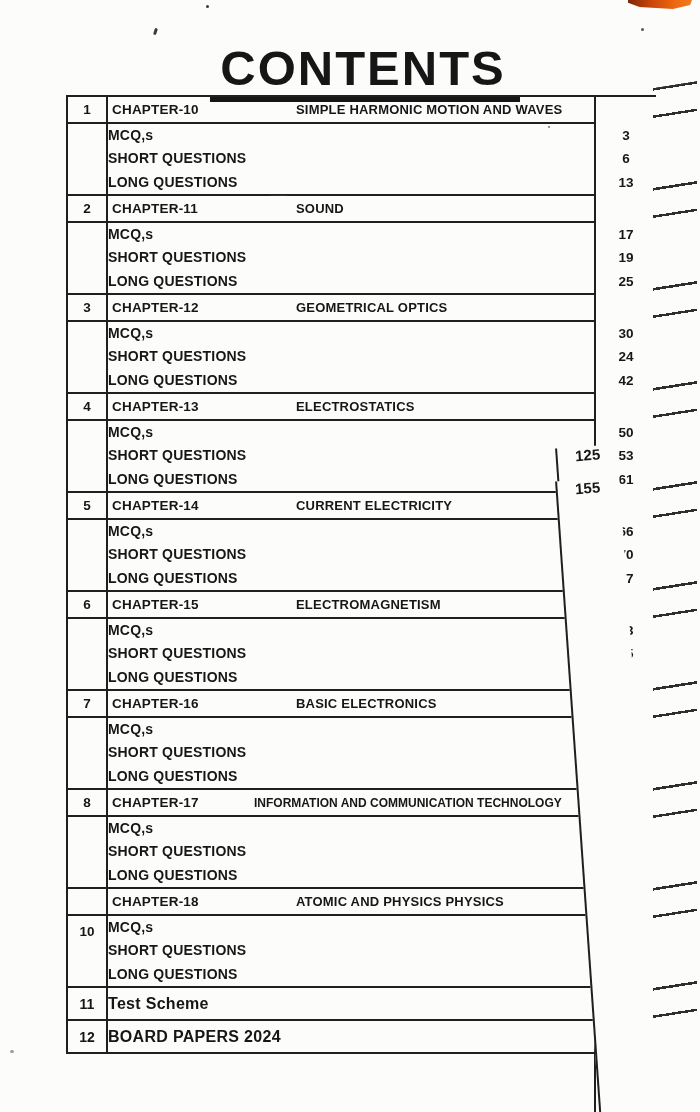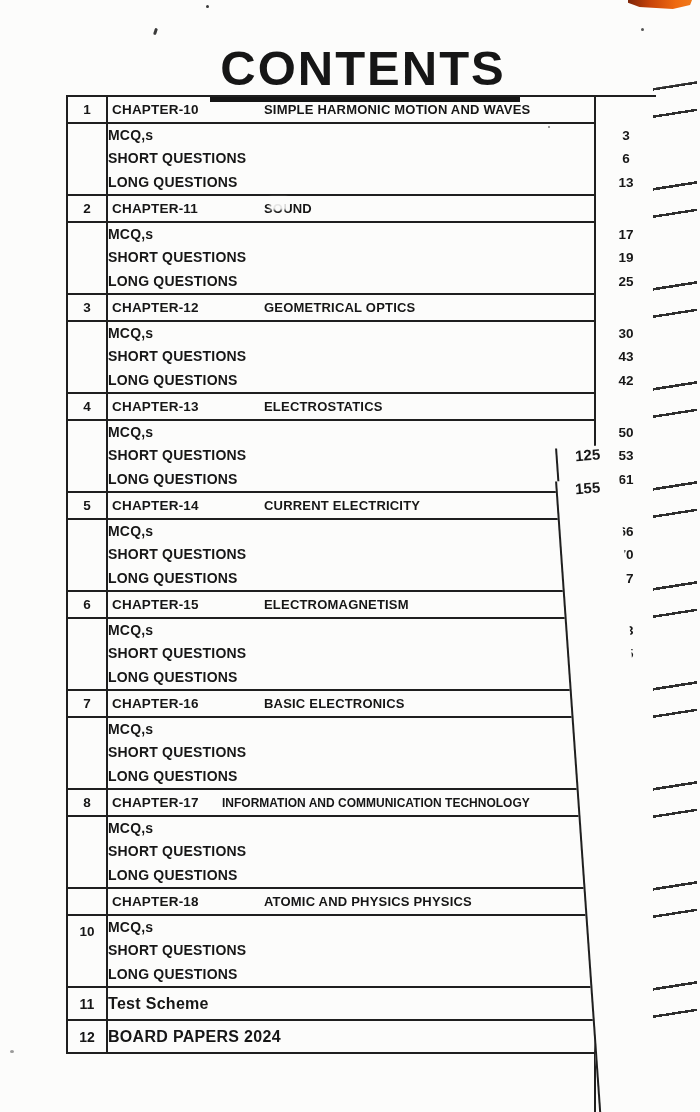--- a/index.html
+++ b/index.html
@@ -39,21 +39,21 @@
     font-weight:700;font-size:13.5px;
   }
   .cell.main{flex:1;min-width:0;}
   .cell.page{
     flex:0 0 62px;
     border-left:2.5px solid #1f1f1f;
     text-align:center;font-weight:700;font-size:13.5px;
   }
   
   .hrow{height:25px;}
-  .hrow .main{display:flex;align-items:center;padding-left:4px;}
+  .hrow .main{display:flex;align-items:center;padding-left:4px;gap:32px;}
   .clabel{flex:0 0 152px;font-weight:700;font-size:13.5px;letter-spacing:.2px;}
   .ctitle{font-weight:700;font-size:13px;letter-spacing:.2px;white-space:nowrap;text-align:center;}
   .ctitle.tight{font-size:12px;letter-spacing:0;}
   
   .srow{height:70px;}
   .srow .main{}
   .srow .main div{height:23.3px;line-height:23.3px;font-weight:700;font-size:14px;letter-spacing:.2px;}
   .srow .page div{height:23.3px;line-height:23.3px;}
   .srow .num{align-items:center;}
   .srow .num.num-top{align-items:flex-start;padding-top:8px;}
@@ -172,21 +172,21 @@
       </div>
       <div class="row srow">
         <div class="cell num"></div>
         <div class="cell main">
           <div>MCQ,s</div>
           <div>SHORT QUESTIONS</div>
           <div>LONG QUESTIONS</div>
         </div>
         <div class="cell page">
           <div>30</div>
-          <div>43</div>
+          <div>24</div>
           <div>42</div>
         </div>
       </div>
     </section>
 
     <section>
       <div class="row hrow">
         <div class="cell num">4</div>
         <div class="cell main">
           <span class="clabel">CHAPTER-13</span>

